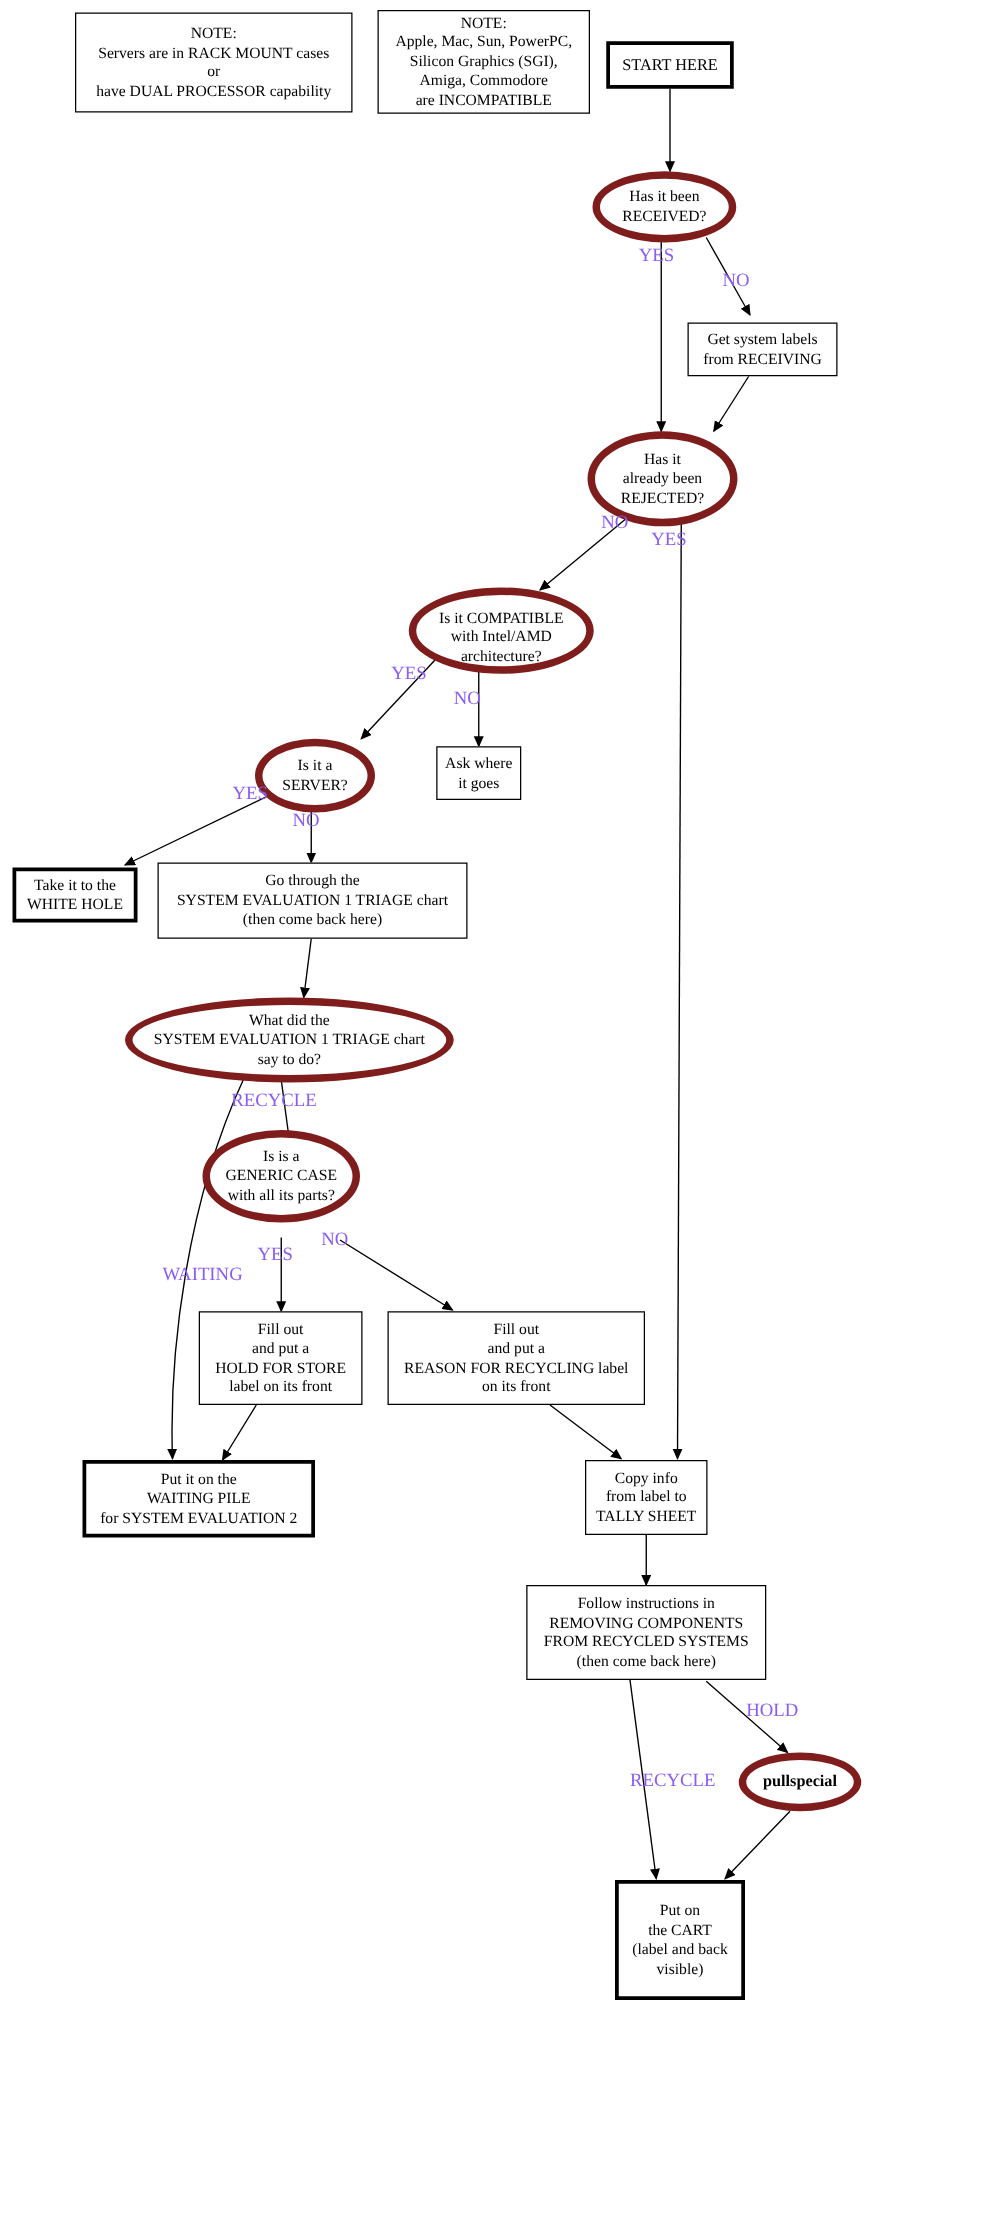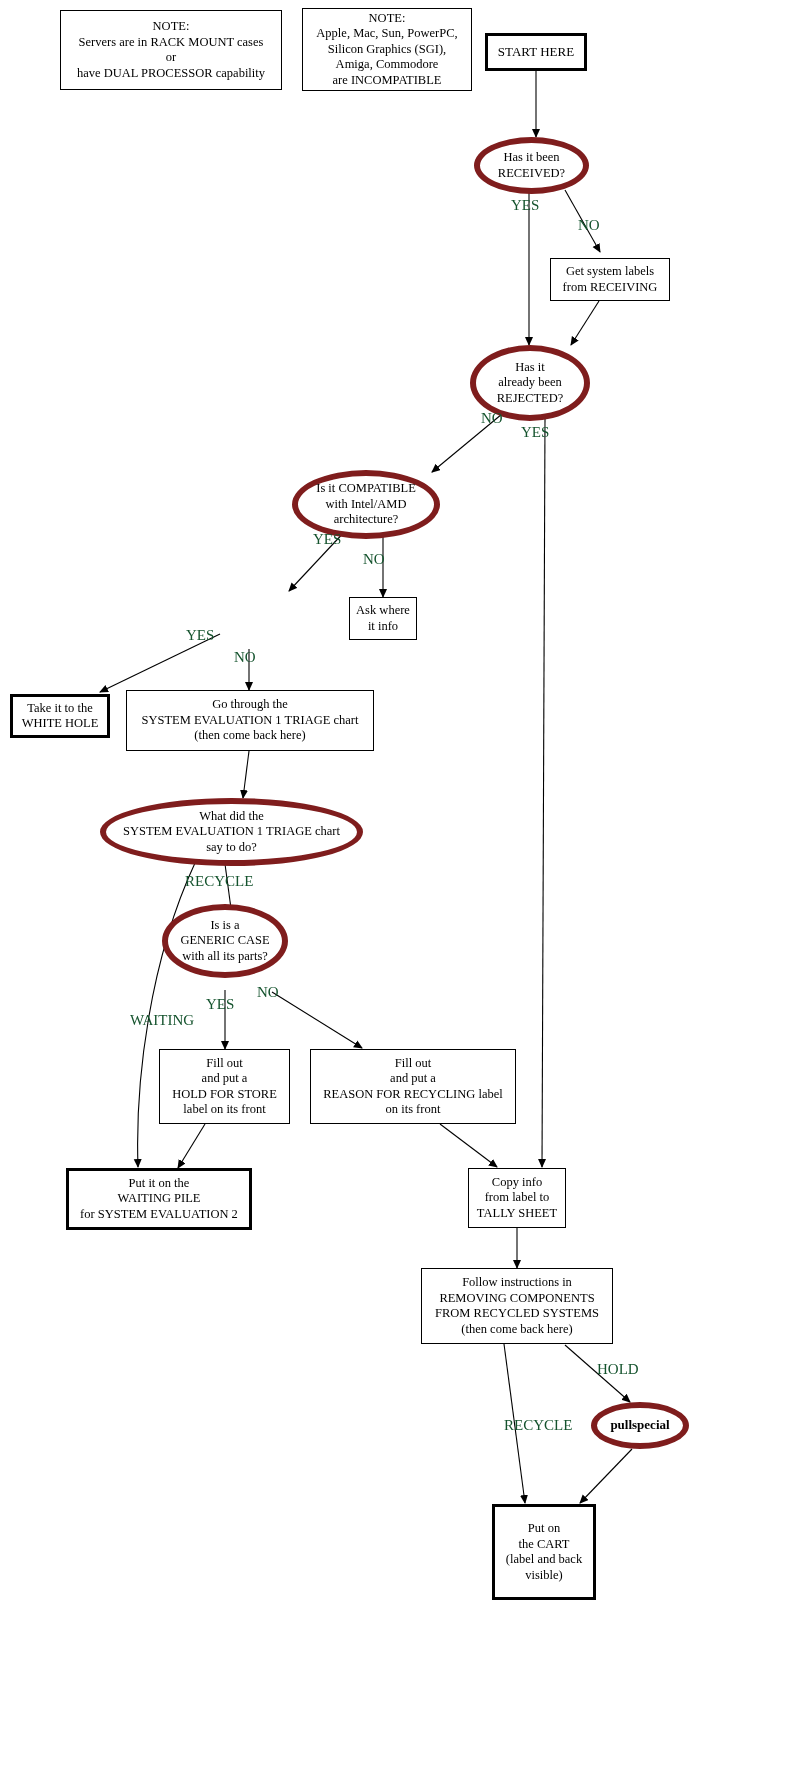--- a/index.html
+++ b/index.html
@@ -50,21 +50,21 @@
     line-height: 1.24;
     color: #000;
   }
   .node-text {
     display: block;
     white-space: pre-line;
     padding: 0 4px;
   }
   .edge-label {
     position: absolute;
-    color: #14532d;
+    color: #8b5cf6;
     white-space: nowrap;
     line-height: 1;
   }
   .fs13 { font-size: 13px; }
   .fs12 { font-size: 12.5px; }
   .fs15 { font-size: 15px; }
 </style>
 </head>
 <body>
 
@@ -150,31 +150,35 @@
     <span class="node-text">Get system labels
 from RECEIVING</span>
   </div>
 
   <div class="node-ellipse fs12" style="left:470px; top:345px; width:120px; height:76px;">
     <span class="node-text">Has it
 already been
 REJECTED?</span>
   </div>
 
-  <div class="node-ellipse fs12" style="left:292px; top:470px; width:148px; height:69px;">
+  <div class="node-ellipse fs12" style="left:327px; top:470px; width:148px; height:69px;align-items:flex-end;">
     <span class="node-text">Is it COMPATIBLE
 with Intel/AMD
 architecture?</span>
   </div>
 
   <div class="node-box fs12" style="left:349px; top:597px; width:68px; height:43px;">
     <span class="node-text">Ask where
-it info</span>
-  </div>
-
+it goes</span>
+  </div>
+
+  <div class="node-ellipse fs12" style="left:204px; top:591px; width:96px; height:59px;">
+    <span class="node-text">Is it a
+SERVER?</span>
+  </div>
 
   <div class="node-box thick fs12" style="left:10px; top:694px; width:100px; height:44px;">
     <span class="node-text">Take it to the
 WHITE HOLE</span>
   </div>
 
   <div class="node-box fs12" style="left:126px; top:690px; width:248px; height:61px;">
     <span class="node-text">Go through the
 SYSTEM EVALUATION 1 TRIAGE chart
 (then come back here)</span>

